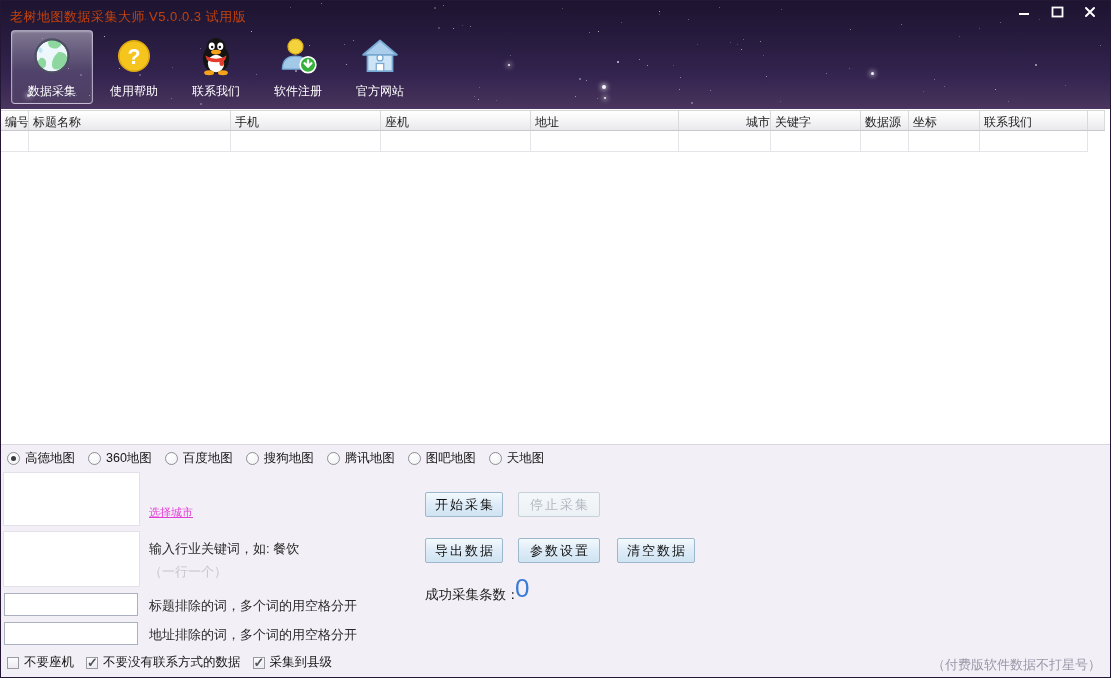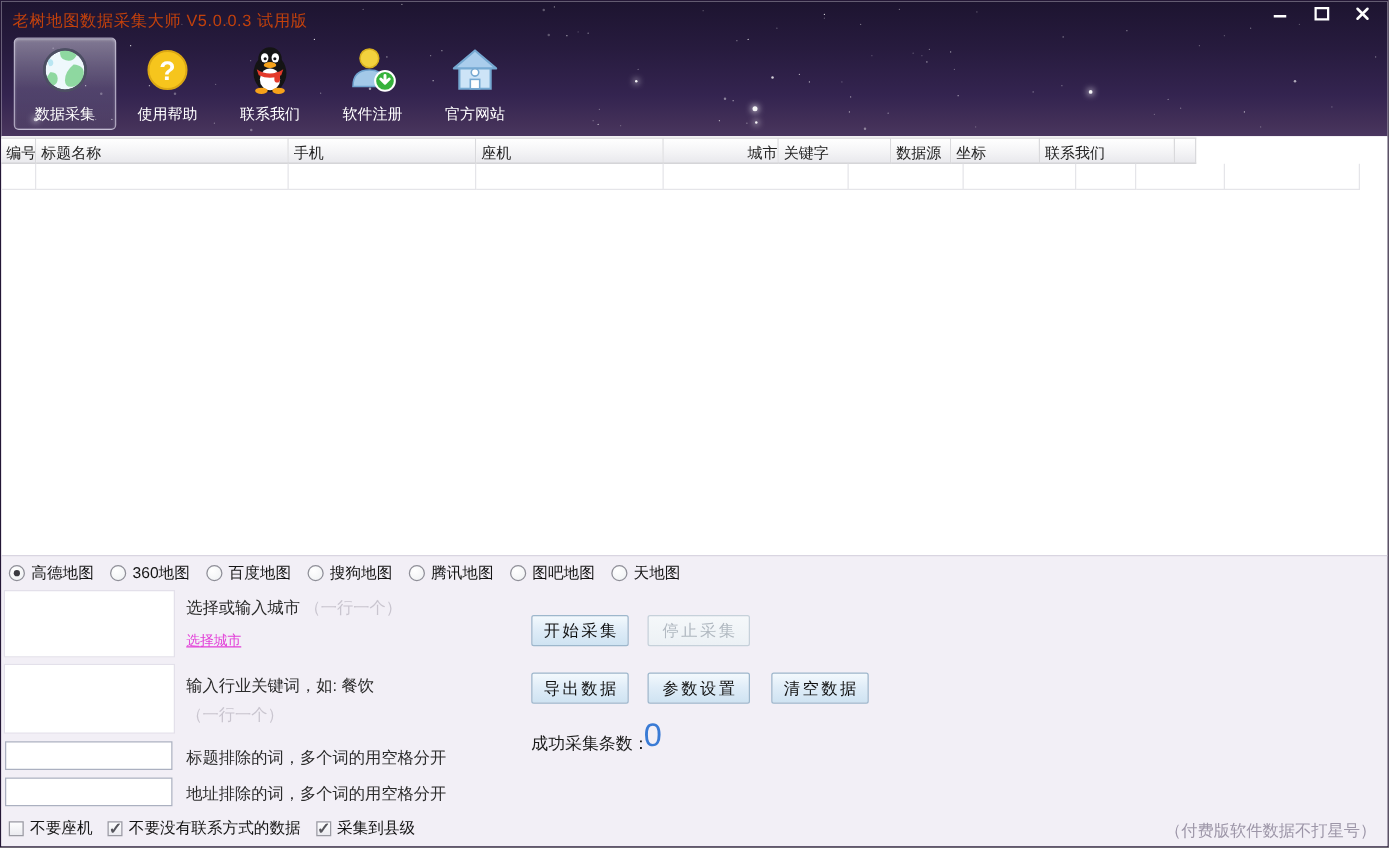--- a/index.html
+++ b/index.html
@@ -286,20 +286,21 @@
         <span class="tool-label">官方网站</span>
       </div>
     </div>
 
   <div class="table-wrap">
     <div class="thead" id="thead">
         <div class="th" style="width: 28px;">编号</div>
         <div class="th" style="width: 202px;">标题名称</div>
         <div class="th" style="width: 150px;">手机</div>
         <div class="th" style="width: 150px;">座机</div>
+        <div class="th" style="width: 148px;">地址</div>
         <div class="th" style="width: 92px; text-align: right;">城市</div>
         <div class="th" style="width: 90px;">关键字</div>
         <div class="th" style="width: 48px;">数据源</div>
         <div class="th" style="width: 71px;">坐标</div>
         <div class="th" style="width: 108px;">联系我们</div>
         <div class="th filler"></div>
       </div>
     <div class="trow" id="trow">
         <div class="td" style="width: 28px;"></div>
         <div class="td" style="width: 202px;"></div>
@@ -343,24 +344,20 @@
         </label>
         <label class="radio-item">
           <span class="radio"></span>
           <span class="radio-label">天地图</span>
         </label>
       </div>
 
     <textarea class="ta" id="city-ta" style=""></textarea>
     <textarea class="ta" id="kw-ta" style=""></textarea>
 
-    <div class="lbl" style="left:148px;top:32px;">
-      <span>选择或输入城市</span>
-      <span class="hint">（一行一个）</span>
-    </div>
     <a class="link" id="city-link" style="left: 148px; top: 60px; color: rgb(226, 62, 216);">选择城市</a>
 
     <div class="lbl" style="left:148px;top:95px;">
       <span>输入行业关键词，如: 餐饮</span>
     </div>
     <div class="lbl hint" style="left:148px;top:118px;">（一行一个）</div>
 
     <button class="btn" style="left:424px;top:47px;width:78px;">开始采集</button>
     <button class="btn disabled" disabled="" style="left:517px;top:47px;width:82px;">停止采集</button>
 

